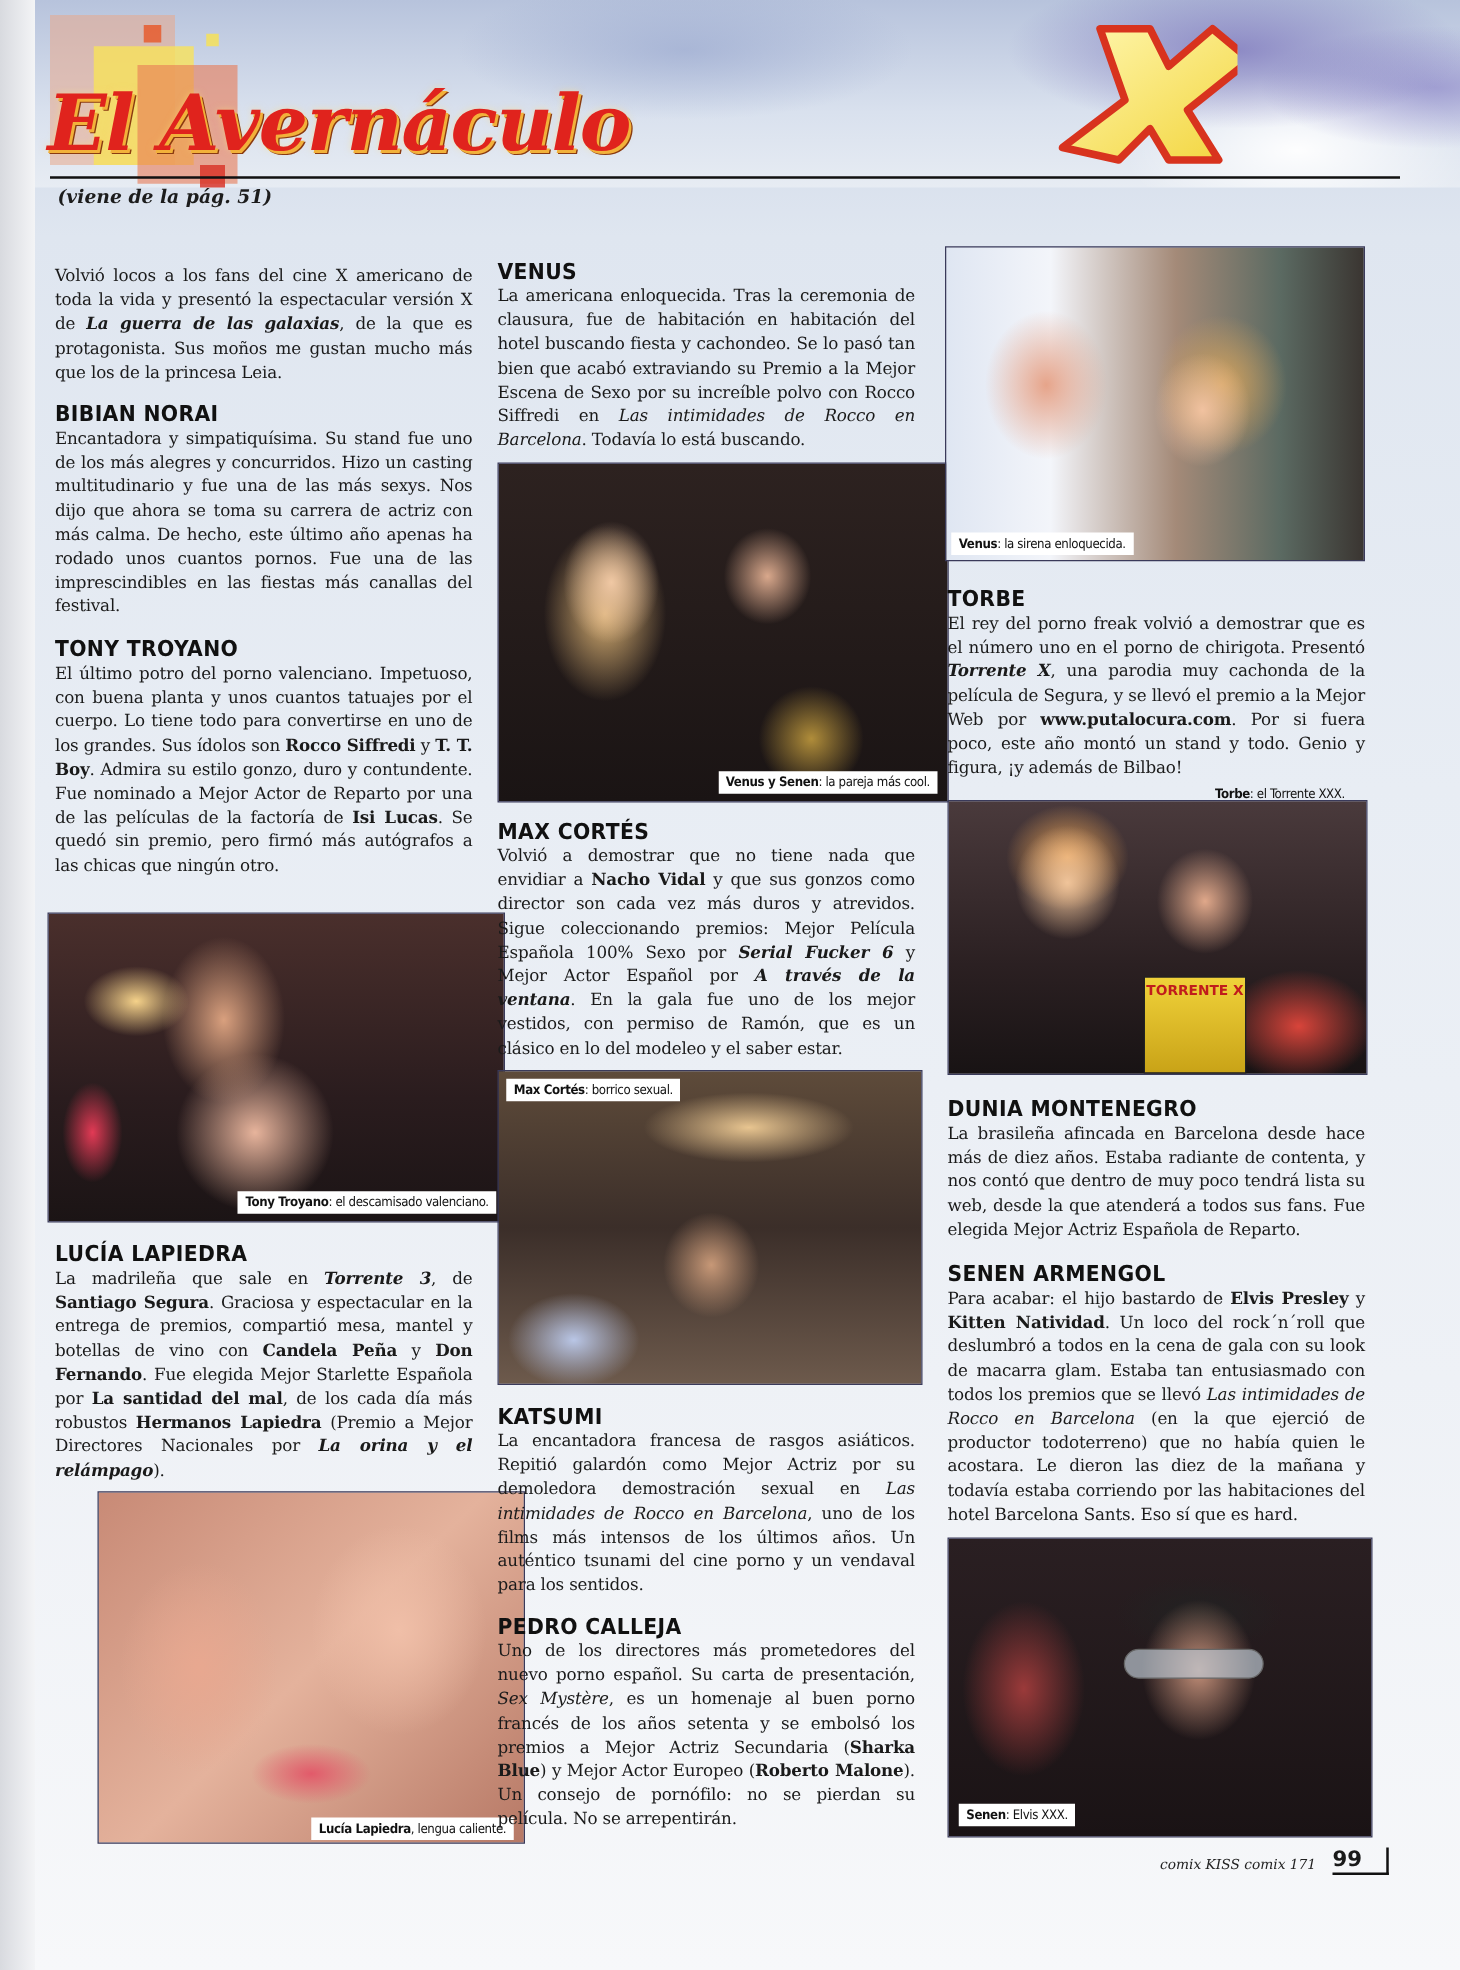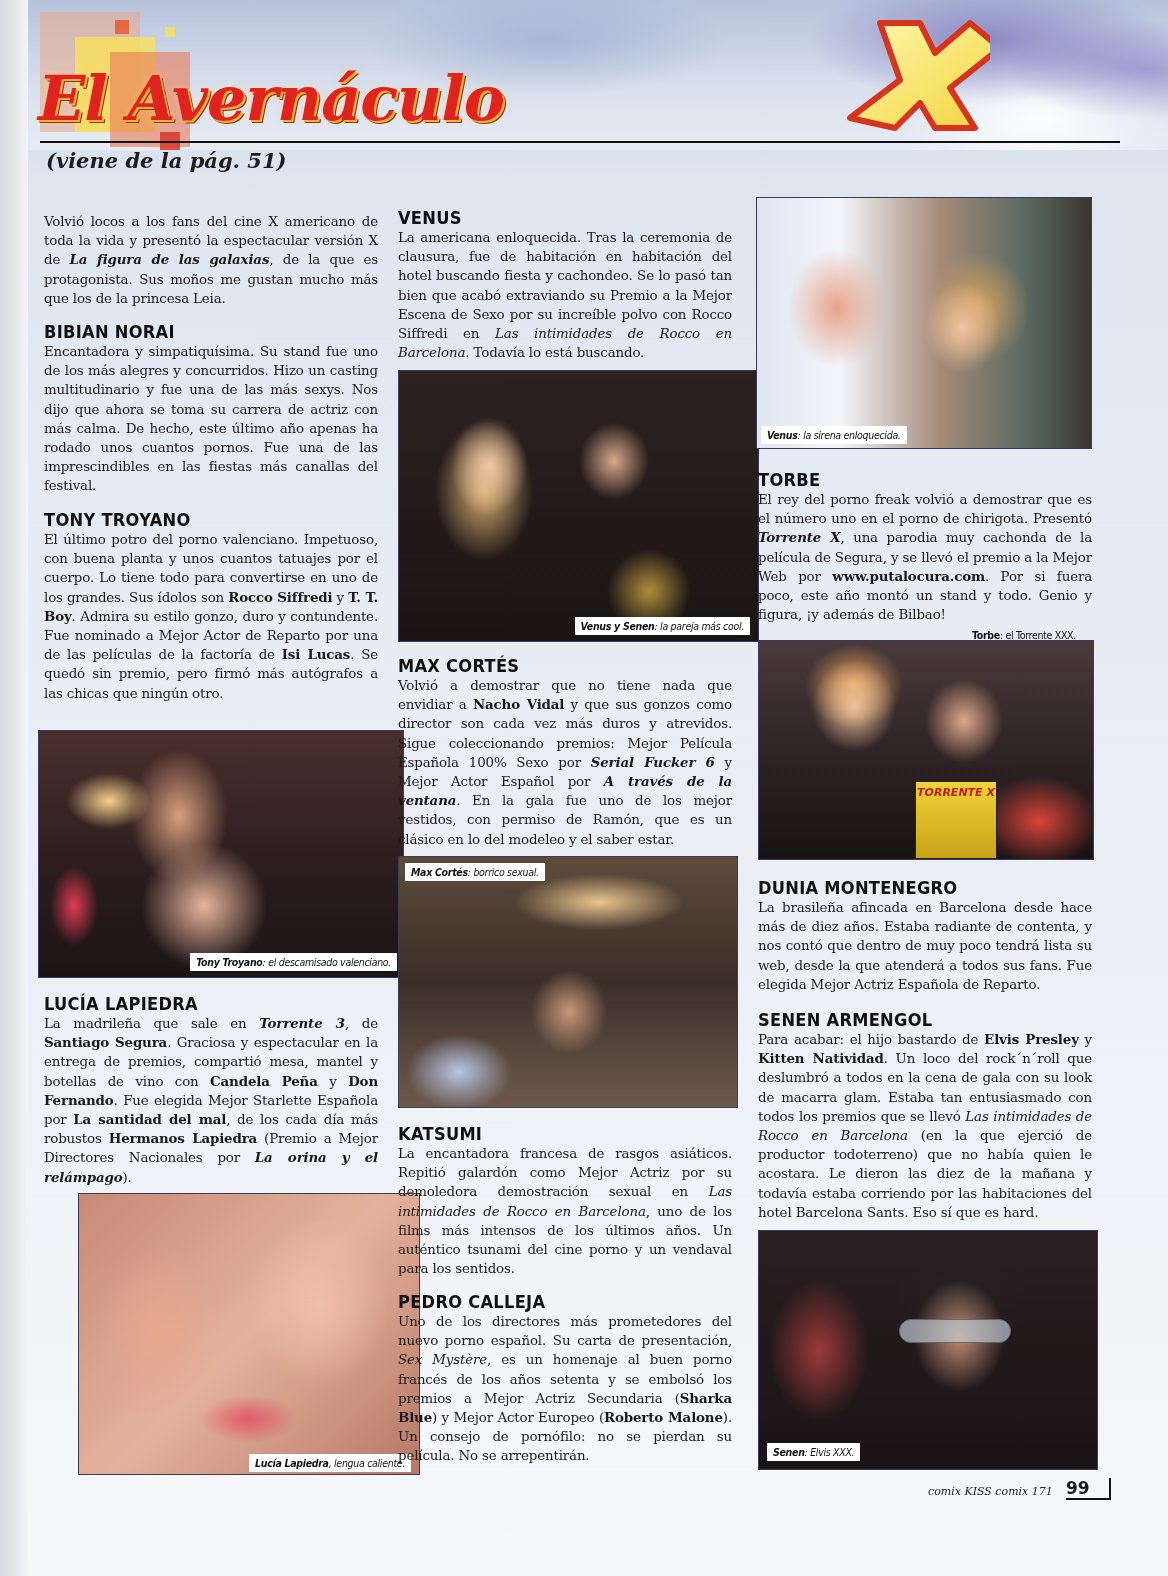--- a/index.html
+++ b/index.html
@@ -30,36 +30,36 @@
     font-family: "DejaVu Serif", "Liberation Serif", serif;
     font-size: 62px; font-style: italic; font-weight: bold;
     color: #e0231d; letter-spacing: -1px;
     text-shadow: 2px 2px 0 #f2b13a, 3px 3px 0 #8a3a10, 0 0 6px rgba(255,220,120,0.5);
   }
   .x-logo {
     position:absolute; left:812px; top:18px; width:150px; height:115px;
   }
   .header-rule { position:absolute; left:40px; top:141px; width:1080px; height:2px; background:#111; }
   .continued {
-    position:absolute; left:46px; top:148px; font-size:21px; font-style:italic; font-weight:bold; color:#1c1c1c;
+    position:absolute; left:46px; top:148px; font-size:15px; font-style:italic; font-weight:bold; color:#1c1c1c;
   }
   .section { position:absolute; width:334px; }
   .section h2 {
     margin:0; font-family: "DejaVu Sans", "Liberation Sans", sans-serif;
     font-weight:900; font-size:17.5px; letter-spacing:0.3px; color:#111;
     line-height:20px; transform: scaleX(0.93); transform-origin:left;
   }
   .section p {
     margin:0; font-size:13.4px; line-height:19.2px; text-align:justify;
     font-family: "DejaVu Serif", "Liberation Serif", serif; color:#1a1a1a;
     letter-spacing:-0.15px;
   }
   .section b { font-weight:bold; }
   .section i { font-style:italic; }
-  .photo { position:absolute; overflow:hidden; border:1px solid #3a3a5a;font-style:italic; }
+  .photo { position:absolute; overflow:hidden; border:1px solid #3a3a5a; }
   .caption {
     position:absolute; background:#fff; color:#111;
     font-family: "DejaVu Sans Condensed", "DejaVu Sans", "Liberation Sans", sans-serif;
     font-size:10.5px; padding:3px 6px; white-space:nowrap; letter-spacing:-0.3px;
   }
   .caption b { font-weight:bold; }
   .footer-mag {
     position:absolute; left:928px; top:1485px; font-style:italic; font-size:11px; color:#222;
   }
   .footer-page {
@@ -90,21 +90,21 @@
       </linearGradient>
     </defs>
     <polygon points="40,5 80,5 95,35 130,5 160,30 110,70 135,110 95,110 80,85 55,110 10,100 60,62" fill="url(#xg)" stroke="#d8331e" stroke-width="6" stroke-linejoin="round"></polygon>
   </svg>
 </div>
 <div class="title">El Avernáculo</div>
 <div class="header-rule"></div>
 <div class="continued">(viene de la pág. 51)</div>
 
 <div class="section" style="left:44px; top:212px;">
-  <p>Volvió locos a los fans del cine X americano de toda la vida y presentó la espectacular versión X de <b><i>La figura de las galaxias</i></b>, de la que es protagonista. Sus moños me gustan mucho más que los de la princesa Leia.</p>
+  <p>Volvió locos a los fans del cine X americano de toda la vida y presentó la espectacular versión X de <b><i>La guerra de las galaxias</i></b>, de la que es protagonista. Sus moños me gustan mucho más que los de la princesa Leia.</p>
 </div>
 
 <div class="section" style="left:44px; top:322px;">
   <h2>BIBIAN NORAI</h2>
   <p>Encantadora y simpatiquísima. Su stand fue uno de los más alegres y concurridos. Hizo un casting multitudinario y fue una de las más sexys. Nos dijo que ahora se toma su carrera de actriz con más calma. De hecho, este último año apenas ha rodado unos cuantos pornos. Fue una de las imprescindibles en las fiestas más canallas del festival.</p>
 </div>
 
 <div class="section" style="left:44px; top:510px;">
   <h2>TONY TROYANO</h2>
   <p>El último potro del porno valenciano. Impetuoso, con buena planta y unos cuantos tatuajes por el cuerpo. Lo tiene todo para convertirse en uno de los grandes. Sus ídolos son <b>Rocco Siffredi</b> y <b>T. T. Boy</b>. Admira su estilo gonzo, duro y contundente. Fue nominado a Mejor Actor de Reparto por una de las películas de la factoría de <b>Isi Lucas</b>. Se quedó sin premio, pero firmó más autógrafos a las chicas que ningún otro.</p>

